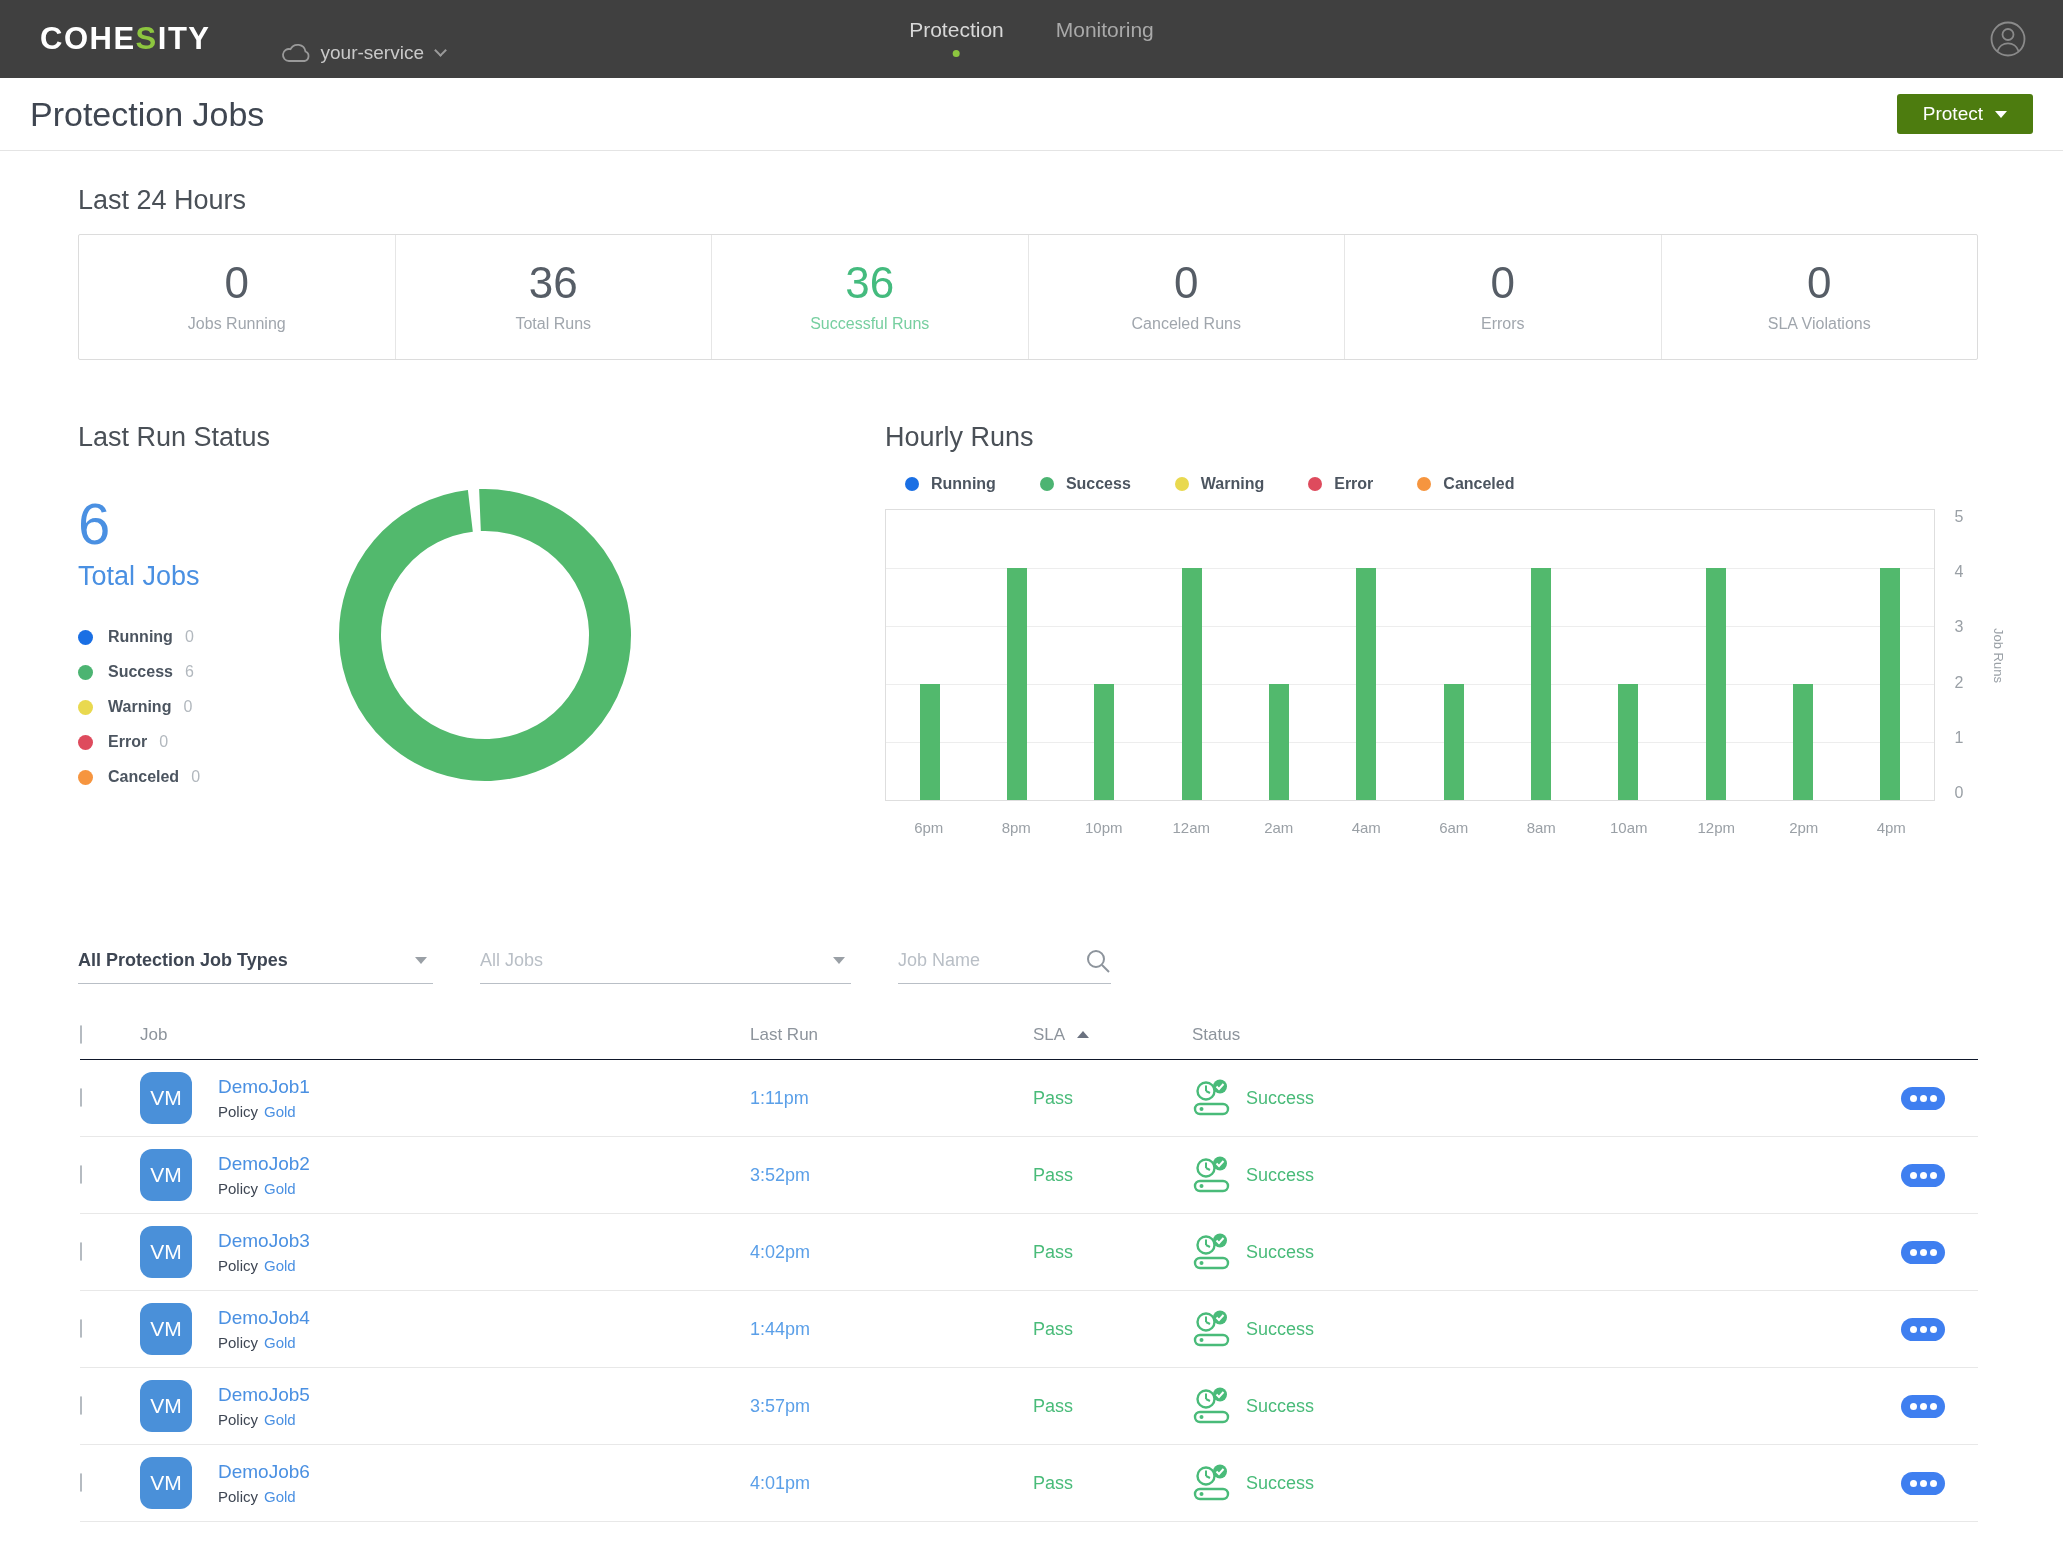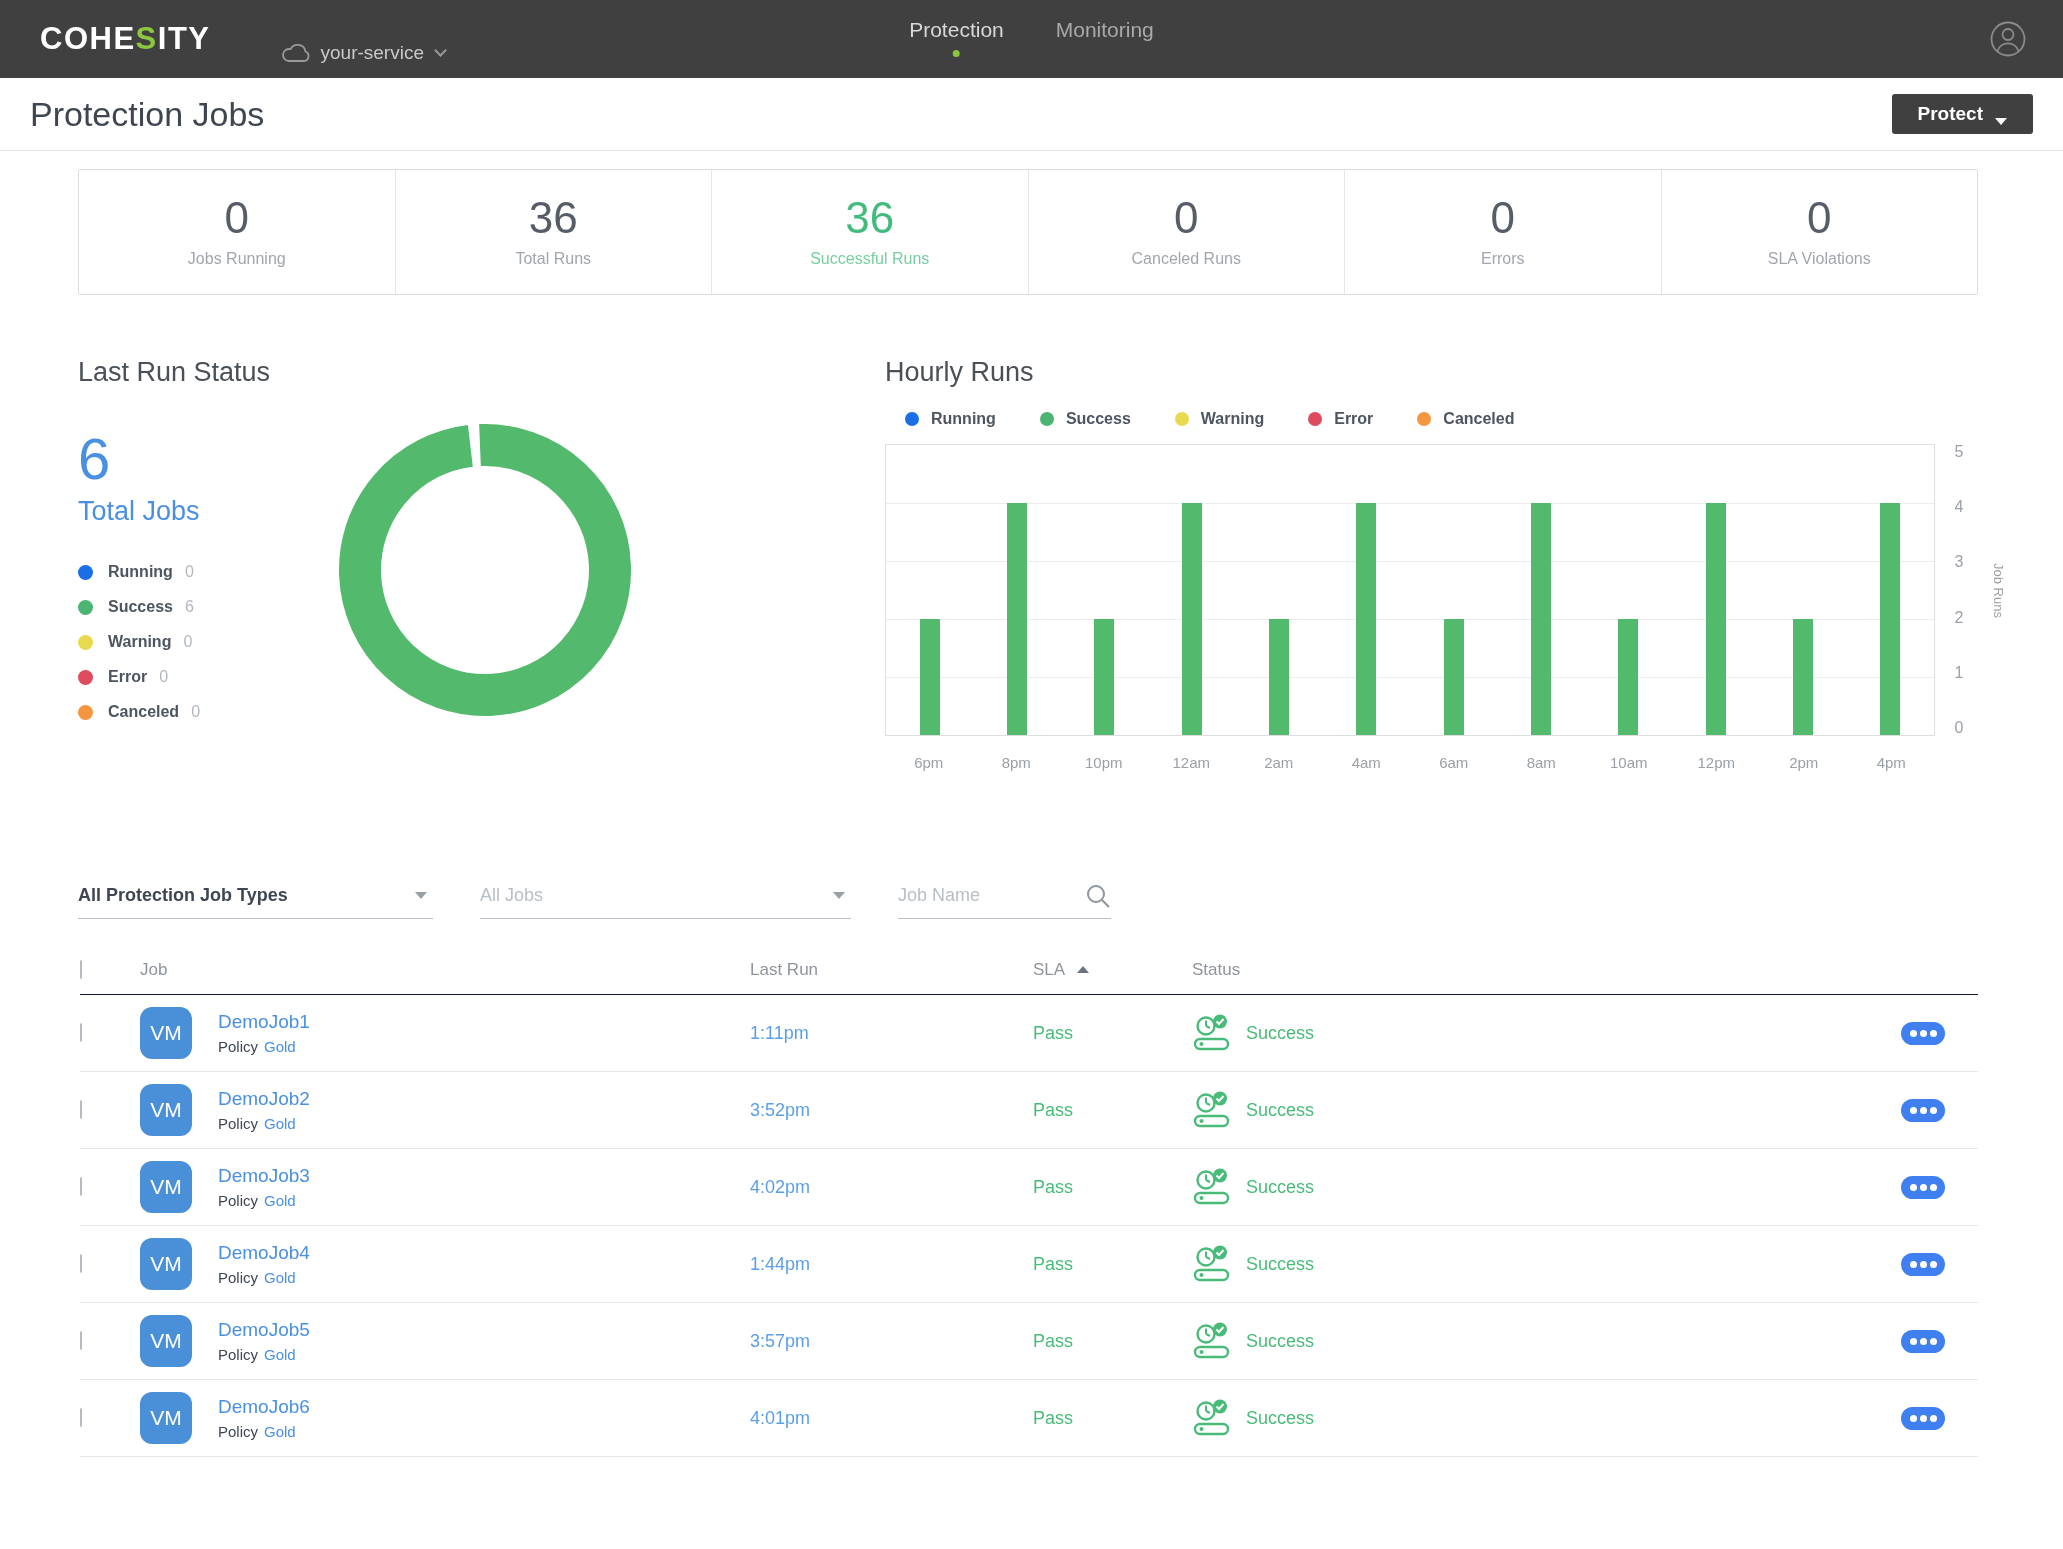--- a/index.html
+++ b/index.html
@@ -22,23 +22,23 @@
   .nav-tab .lbl { font-size:21px; color:#a9a9a9;text-align:right; }
   .nav-tab.active .lbl { color:#d8d8d8; }
   .nav-tab .dot { width:7px; height:7px; border-radius:50%; background:transparent; margin-top:8px; }
   .nav-tab.active .dot { background:#8dc63f; }
   .avatar { position:absolute; right:36px; top:50%; transform:translateY(-50%); cursor:pointer; }
 
   
   .page-header { height:73px; background:#fff; border-bottom:1px solid #e4e4e4;
     display:flex; align-items:center; justify-content:space-between; padding:0 30px; }
   .page-title { font-size:34px; color:#3f4651; font-weight:400; }
-  .protect-btn { background:#404040; color:#fff; border:none; border-radius:3px;
-    font-size:19px; padding:9px 26px; display:flex; align-items:flex-end; gap:12px; cursor:pointer;
-    font-family:"Liberation Sans", sans-serif;font-weight:bold; }
+  .protect-btn { background:#4d7c0f; color:#fff; border:none; border-radius:3px;
+    font-size:19px; padding:9px 26px; display:flex; align-items:center; gap:12px; cursor:pointer;
+    font-family:"Liberation Sans", sans-serif; }
   .protect-btn .caret { width:0; height:0; border-left:6px solid transparent;
     border-right:6px solid transparent; border-top:7px solid #fff; }
 
   
   .section-h { font-size:27px; color:#4a5057; font-weight:400; }
   .last24 { padding:0 85px 0 78px; }
   .last24 .section-h { margin-top:34px; }
   .stats-card { margin-top:18px; height:126px; border:1px solid #dcdcdc; border-radius:2px;
     display:flex; background:#fff; }
   .stat { flex:1; display:flex; flex-direction:column; align-items:center; justify-content:center;
@@ -161,20 +161,21 @@
 
 <div class="page-header">
   <div class="page-title">Protection Jobs</div>
   <button class="protect-btn">
     <span>Protect</span>
     <span class="caret"></span>
   </button>
 </div>
 
 <div class="last24">
+  <div class="section-h">Last 24 Hours</div>
   <div class="stats-card">
     <div class="stat">
       <div class="val">0</div>
       <div class="lab">Jobs Running</div>
     </div>
     <div class="stat">
       <div class="val">36</div>
       <div class="lab">Total Runs</div>
     </div>
     <div class="stat green">

